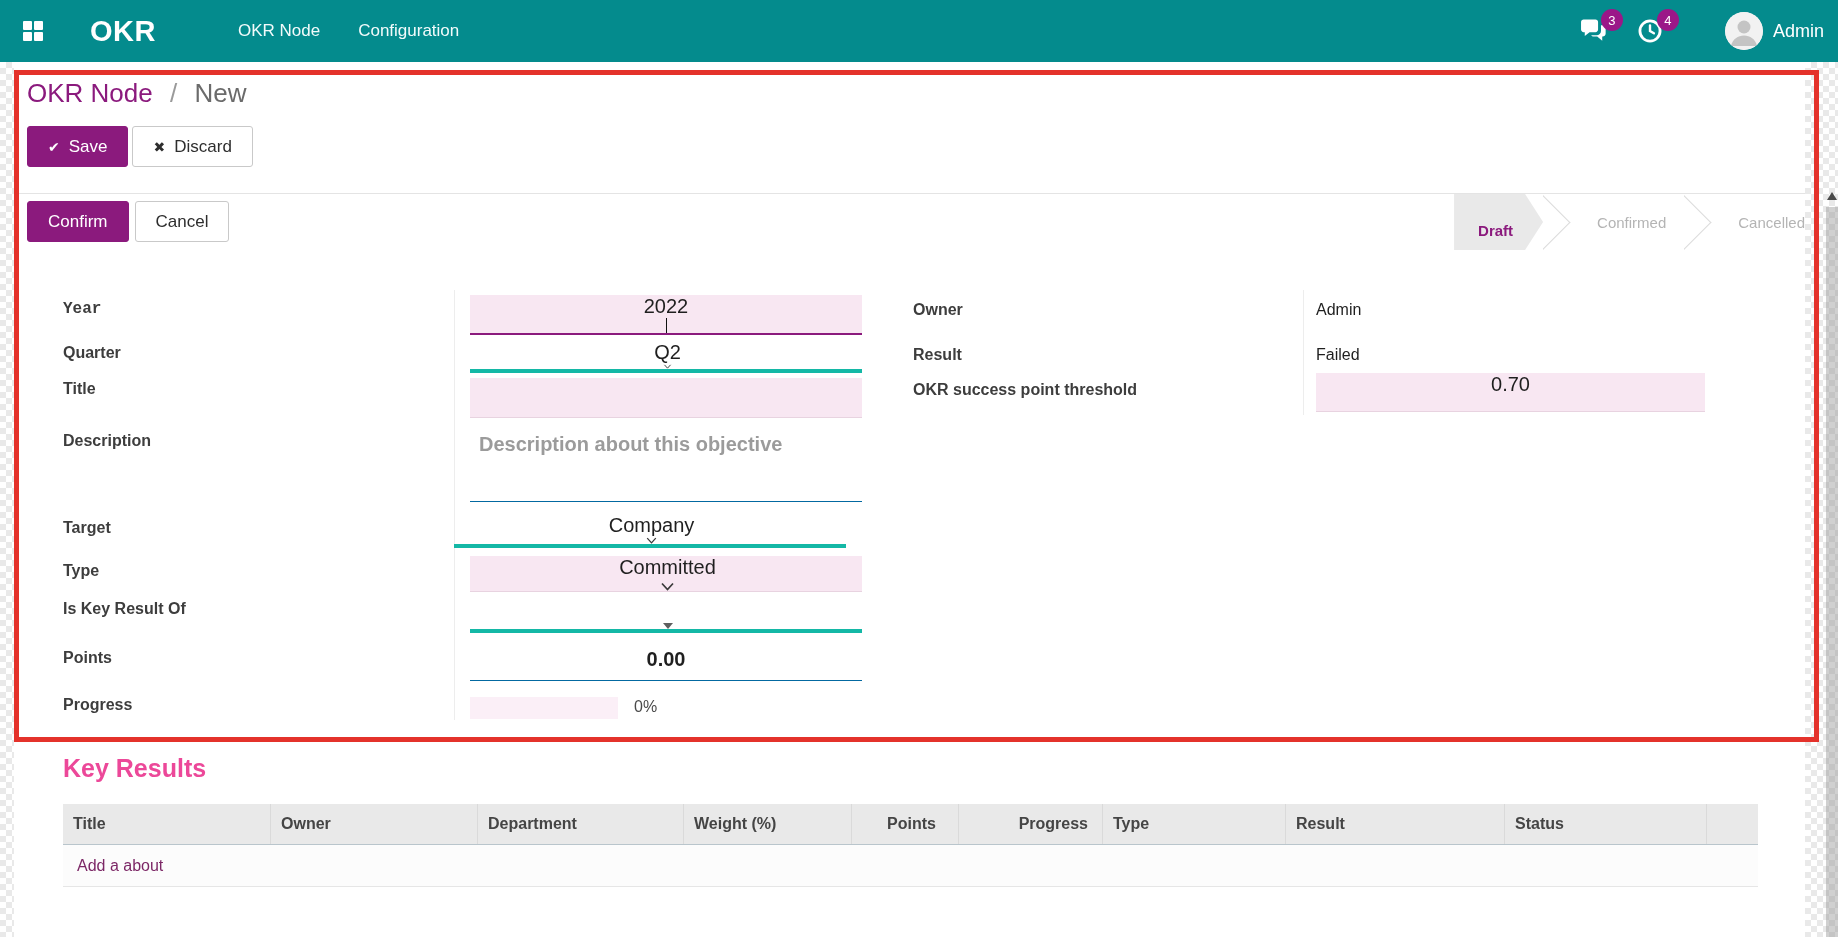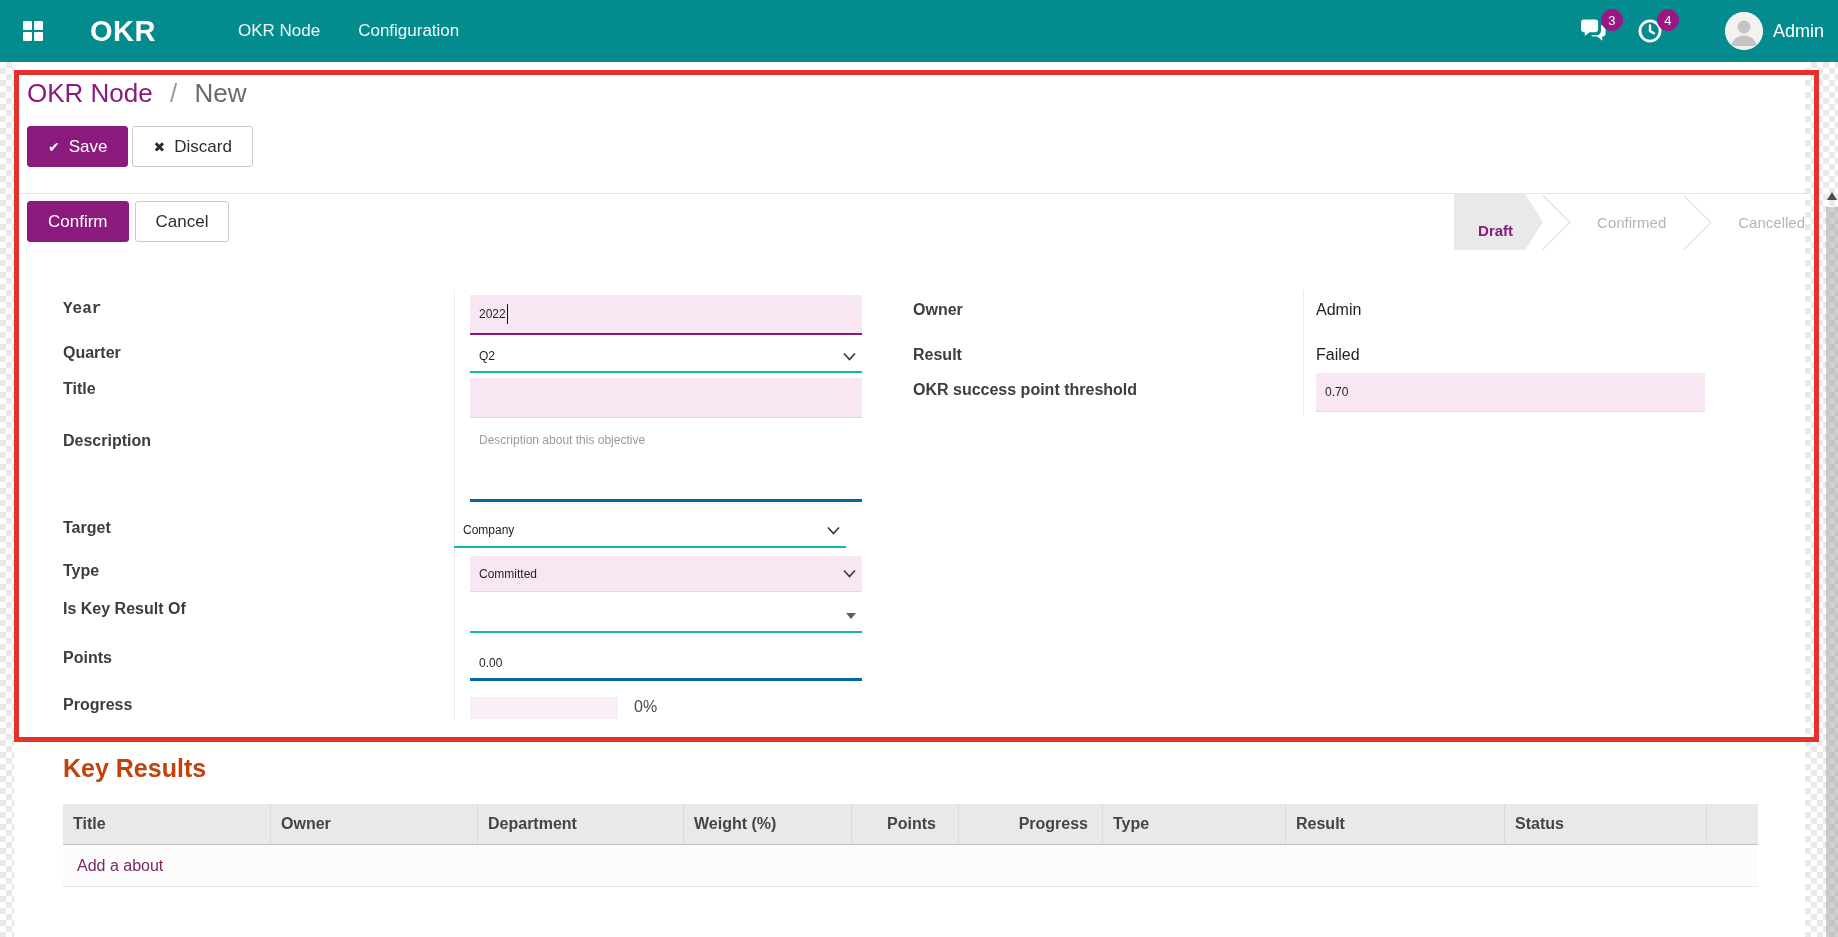--- a/index.html
+++ b/index.html
@@ -56,42 +56,42 @@
                clip-path:polygon(0 0,calc(100% - 18px) 0,100% 50%,calc(100% - 18px) 100%,0 100%);}
   .step-sep{width:36px;position:relative;overflow:hidden;}
   .step-sep::before{content:"";position:absolute;top:8px;left:-22px;width:40px;height:40px;
                     transform:rotate(45deg);border-top:1px solid #dcdcdc;border-right:1px solid #dcdcdc;}
 
   
   .sheet{position:absolute;left:14px;top:250px;width:1791px;height:492px;background:#fff;}
   .vline{position:absolute;width:1px;background:#ededed;}
   .lbl{position:absolute;font-size:16px;font-weight:bold;color:#3d3d3d;white-space:nowrap;}
   .val{position:absolute;font-size:16px;color:#1f1f1f;}
-  .field{position:absolute;box-sizing:border-box;font-size:12px;color:#1f1f1f;}
+  .field{position:absolute;box-sizing:border-box;font-size:20px;color:#1f1f1f;flex-direction:column;}
   .pink{background:#f8e7f2;}
   .inp{display:flex;align-items:center;padding:0 9px;}
   .sel{display:flex;align-items:center;justify-content:space-between;padding:0 6px 0 9px;cursor:pointer;}
-  .u-gray{border-bottom:2px solid #14b8a6;}
-  .u-light{border-bottom:3px solid #0369a1;}
+  .u-gray{border-bottom:4px solid #14b8a6;}
+  .u-light{border-bottom:1px solid #0369a1;font-weight:bold;}
   .u-pink{border-bottom:1px solid #e8d3e0;}
   .u-accent{border-bottom:2px solid #8b1a7d;}
   .placeholder{color:#9b9b9b;}
   .caret-solid{width:0;height:0;border-left:5px solid transparent;border-right:5px solid transparent;
                border-top:6px solid #5f5f5f;}
   .text-cursor{display:inline-block;width:1.5px;height:20px;background:#111;margin-left:1px;vertical-align:middle;}
   .progress-track{position:absolute;background:#fbeff7;overflow:hidden;}
   .progress-fill{height:100%;background:#f3cde6;}
 
   
   .annotation{position:absolute;left:14px;top:70px;width:1805px;height:672px;box-sizing:border-box;
               border:5px solid #e4322b;pointer-events:none;}
 
   
   .key-results{position:absolute;left:14px;top:742px;width:1791px;height:195px;background:#fff;}
-  .kr-title{position:absolute;left:49px;top:12px;font-size:25px;font-weight:bold;color:#c2410c;}
+  .kr-title{position:absolute;left:49px;top:12px;font-size:25px;font-weight:bold;color:#ec4899;}
   .kr-table{position:absolute;left:49px;top:62px;width:1695px;}
   .kr-head{display:flex;height:40px;background:#e9e9e9;border-bottom:1px solid #b9c5cc;}
   .kr-th{box-sizing:border-box;display:flex;align-items:center;font-size:16px;font-weight:bold;color:#454545;
          padding:0 10px;border-left:1px solid #dadada;cursor:pointer;white-space:nowrap;}
   .kr-th:first-child{border-left:none;}
   .kr-th.num{justify-content:flex-end;padding-right:22px;}
   .kr-addrow{height:41px;background:#fcfcfc;border-bottom:1px solid #e6e6e6;display:flex;align-items:center;}
   .add-line{color:#7c2766;font-size:16px;padding-left:14px;cursor:pointer;}
 </style>
 </head>

